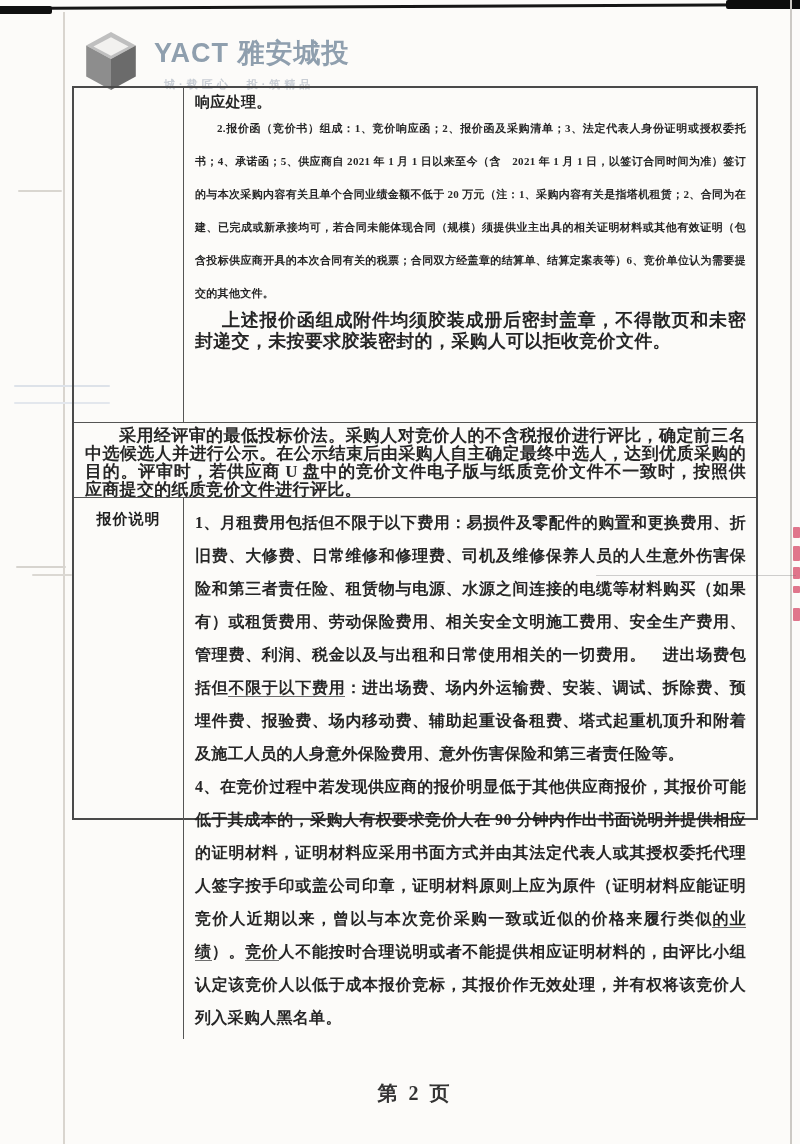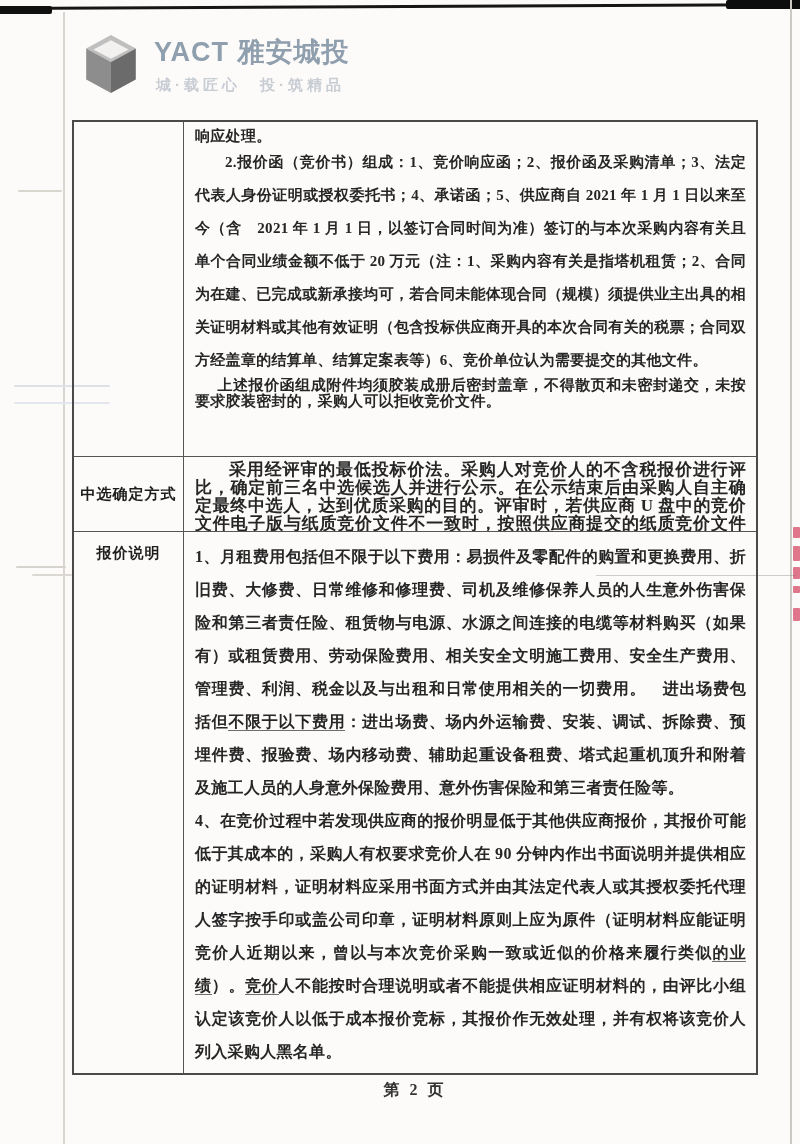--- a/index.html
+++ b/index.html
@@ -19,52 +19,52 @@
   .rm1{top:527px;height:11px;} .rm2{top:546px;height:15px;} .rm3{top:567px;height:12px;}
   .rm4{top:586px;height:7px;}  .rm5{top:608px;height:13px;}
   .dash{position:absolute;height:2px;border-radius:1px;}
   .d1{left:18px;top:190px;width:44px;background:#d9d6d0;}
   .d2{left:14px;top:385px;width:96px;background:#dde2e9;}
   .d3{left:14px;top:402px;width:96px;background:#e3e7ed;}
   .d4{left:16px;top:566px;width:50px;background:#d7d4cf;}
   .d5{left:32px;top:574px;width:40px;background:#dbd8d3;}
   .faint-line{left:596px;top:575px;width:200px;height:1px;background:rgba(120,120,120,.35);}
   
-  .logo{position:absolute;left:84px;top:30px;display:flex;align-items:flex-end;
+  .logo{position:absolute;left:84px;top:30px;display:flex;align-items:center;
         font-family:"Liberation Sans","DejaVu Sans",sans-serif;}
   .logo svg{display:block;}
   .logo-text{margin-left:16px;padding-top:4px;}
   .logo-title{font-size:27px;font-weight:600;letter-spacing:1px;color:#8f9fae;}
-  .logo-tagline{margin-top:6px;margin-left:2px;font-size:15px;font-weight:600;
+  .logo-tagline{margin-top:6px;margin-left:10px;font-size:11px;font-weight:600;
                 letter-spacing:4px;color:#c8cdd4;}
   
-  .doc-table{position:absolute;left:72px;top:120px;width:686px;height:955px;
+  .doc-table{position:absolute;left:72px;top:86px;width:686px;height:734px;
              border:2px solid #4a4a4a;box-sizing:border-box;}
   .trow{display:flex;box-sizing:border-box;}
   .trow + .trow{border-top:1px solid #555;}
   .row1{height:334px;} .row2{height:75px;} .row3{height:542px;justify-content:center;}
   .cell{box-sizing:border-box;}
   .cell.label{width:110px;flex:0 0 110px;border-right:1px solid #555;
               display:flex;justify-content:center;
               font-weight:700;font-size:15px;color:#1e1e1e;letter-spacing:1px;}
   .row2 .cell.label{align-items:center;}
   .row3 .cell.label{align-items:flex-start;padding-top:12px;}
   .cell.content{flex:1 1 auto;padding:4px 10px 0 11px;overflow:hidden;
                 text-align:justify;font-weight:600;letter-spacing:.3px;}
   .cell.content p{margin:0;}
   .p-first{font-size:15px;line-height:20px;margin-top:2px;}
-  .p-wide{font-size:15px;line-height:33px;text-indent:2em;margin-top:3px;}
-  .p-tight{font-size:15px;line-height:16px;text-indent:1.5em;margin-top:2px;}
+  .p-wide{font-size:11px;line-height:33px;text-indent:2em;margin-top:3px;}
+  .p-tight{font-size:18px;line-height:21px;text-indent:1.5em;margin-top:2px;}
   .p-row2{font-size:17px;line-height:18px;text-indent:2em;margin-top:1px;}
   .p-row3{font-size:16px;line-height:33px;}
   .row3 .cell.content{padding-top:8px;}
   .uline{border-bottom:1.5px solid #6e6e6e;}
   
   .footer{position:absolute;left:72px;top:1080px;width:686px;text-align:center;
-          font-size:16px;font-weight:600;letter-spacing:3px;color:#333;}
+          font-size:20px;font-weight:600;letter-spacing:3px;color:#333;}
 </style>
 </head>
 <body>
 
 <div class="page">
 
   <div class="edge-top"></div>
   <div class="edge-top-left"></div>
   <div class="edge-top-right"></div>
   <div class="edge-left"></div>
@@ -101,23 +101,20 @@
     <div class="trow row1">
       <div class="cell label"></div>
       <div class="cell content">
         <p class="p-first">响应处理。</p>
         <p class="p-wide">2.报价函（竞价书）组成：1、竞价响应函；2、报价函及采购清单；3、法定代表人身份证明或授权委托书；4、承诺函；5、供应商自 2021 年 1 月 1 日以来至今（含　2021 年 1 月 1 日，以签订合同时间为准）签订的与本次采购内容有关且单个合同业绩金额不低于 20 万元（注：1、采购内容有关是指塔机租赁；2、合同为在建、已完成或新承接均可，若合同未能体现合同（规模）须提供业主出具的相关证明材料或其他有效证明（包含投标供应商开具的本次合同有关的税票；合同双方经盖章的结算单、结算定案表等）6、竞价单位认为需要提交的其他文件。</p>
         <p class="p-tight">上述报价函组成附件均须胶装成册后密封盖章，不得散页和未密封递交，未按要求胶装密封的，采购人可以拒收竞价文件。</p>
       </div>
     </div>
 
     <div class="trow row2">
-      <div class="cell label">
-        <span>中选确定方式</span>
-      </div>
       <div class="cell content">
         <p class="p-row2">采用经评审的最低投标价法。采购人对竞价人的不含税报价进行评比，确定前三名中选候选人并进行公示。在公示结束后由采购人自主确定最终中选人，达到优质采购的目的。评审时，若供应商 U 盘中的竞价文件电子版与纸质竞价文件不一致时，按照供应商提交的纸质竞价文件进行评比。</p>
       </div>
     </div>
 
     <div class="trow row3">
       <div class="cell label">
         <span>报价说明</span>
       </div>
       <div class="cell content">

